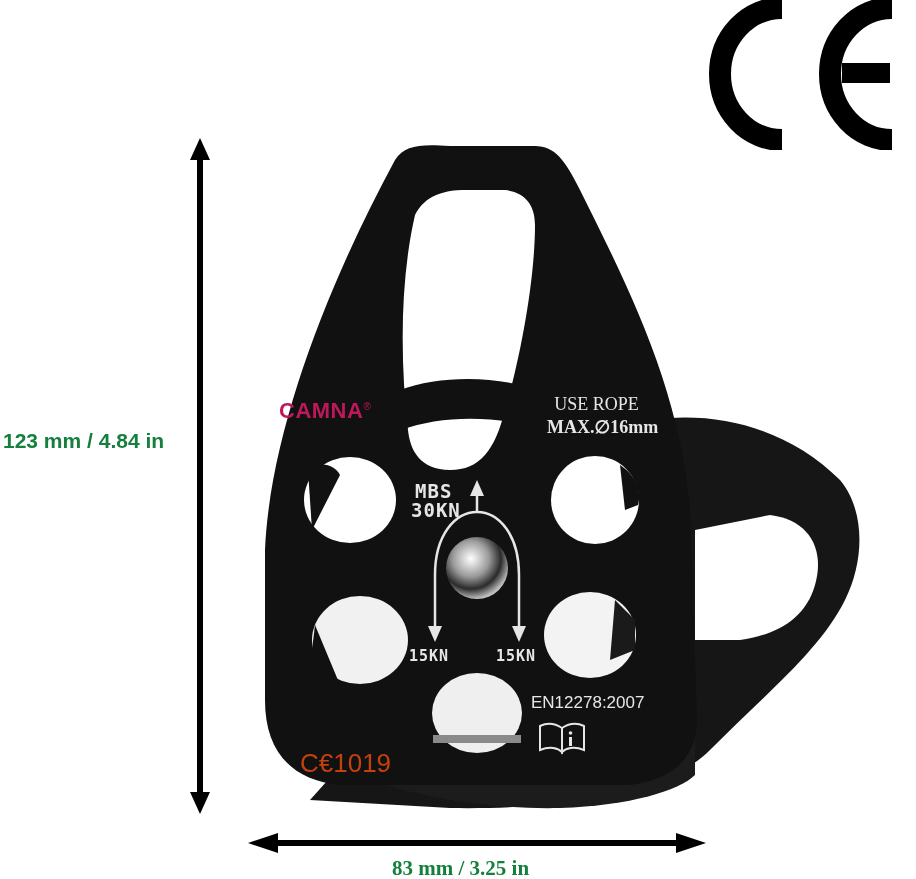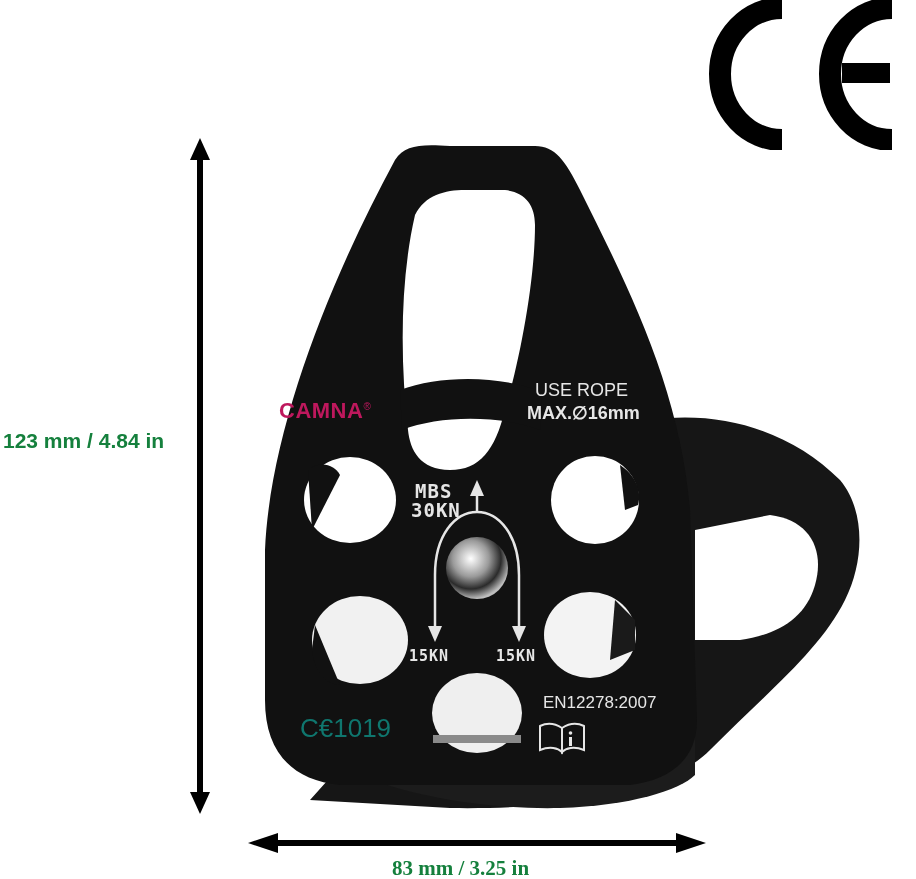--- a/index.html
+++ b/index.html
@@ -89,27 +89,27 @@
       <rect x="29" y="15" width="3" height="9" fill="#e6e6e6"></rect>
       <circle cx="30.5" cy="11" r="1.8" fill="#e6e6e6"></circle>
     </g>
   </svg>
 </div>
 
 <div class="abs" style="left:279px; top:398px; color:#be185d; font-weight:bold; font-size:22px; letter-spacing:0.5px;">
   <span>CAMNA</span><sup style="font-size:10px; font-weight:normal;">®</sup>
 </div>
 
-<div class="abs" style="left:527px; top:379px; color:#e6e6e6; font-size:18px; line-height:23px; text-align:left;">
+<div class="abs" style="left:527px; top:393px; color:#e6e6e6; font-size:18px; line-height:23px; text-align:center;font-family:Liberation Serif, serif;">
   <div style="padding-left:8px;">USE ROPE</div>
-  <div style="font-weight:bold;">MAX.∅16mm</div>
+  <div style="font-weight:bold;margin-left:20px;">MAX.∅16mm</div>
 </div>
 
 <div class="abs mono" style="left:411px; top:482px; color:#e6e6e6; font-size:19px; line-height:19px; font-weight:bold; letter-spacing:1px;">
   <div style="padding-left:4px;">MBS</div>
   <div>30KN</div>
 </div>
 
 <div class="abs mono" style="left:409px; top:647px; color:#e6e6e6; font-size:15px; font-weight:bold; letter-spacing:1px;">15KN</div>
 <div class="abs mono" style="left:496px; top:647px; color:#e6e6e6; font-size:15px; font-weight:bold; letter-spacing:1px;">15KN</div>
 
-<div class="abs" style="left:300px; top:713px; color:#0f766e; font-size:26px;">C€1019</div>
-<div class="abs" style="left:531px; top:693px; color:#e6e6e6; font-size:17px;margin-left:12px;">EN12278:2007</div>
+<div class="abs" style="left:300px; top:748px; color:#c2410c; font-size:26px;">C€1019</div>
+<div class="abs" style="left:531px; top:693px; color:#e6e6e6; font-size:17px;">EN12278:2007</div>
 
 </body></html>

